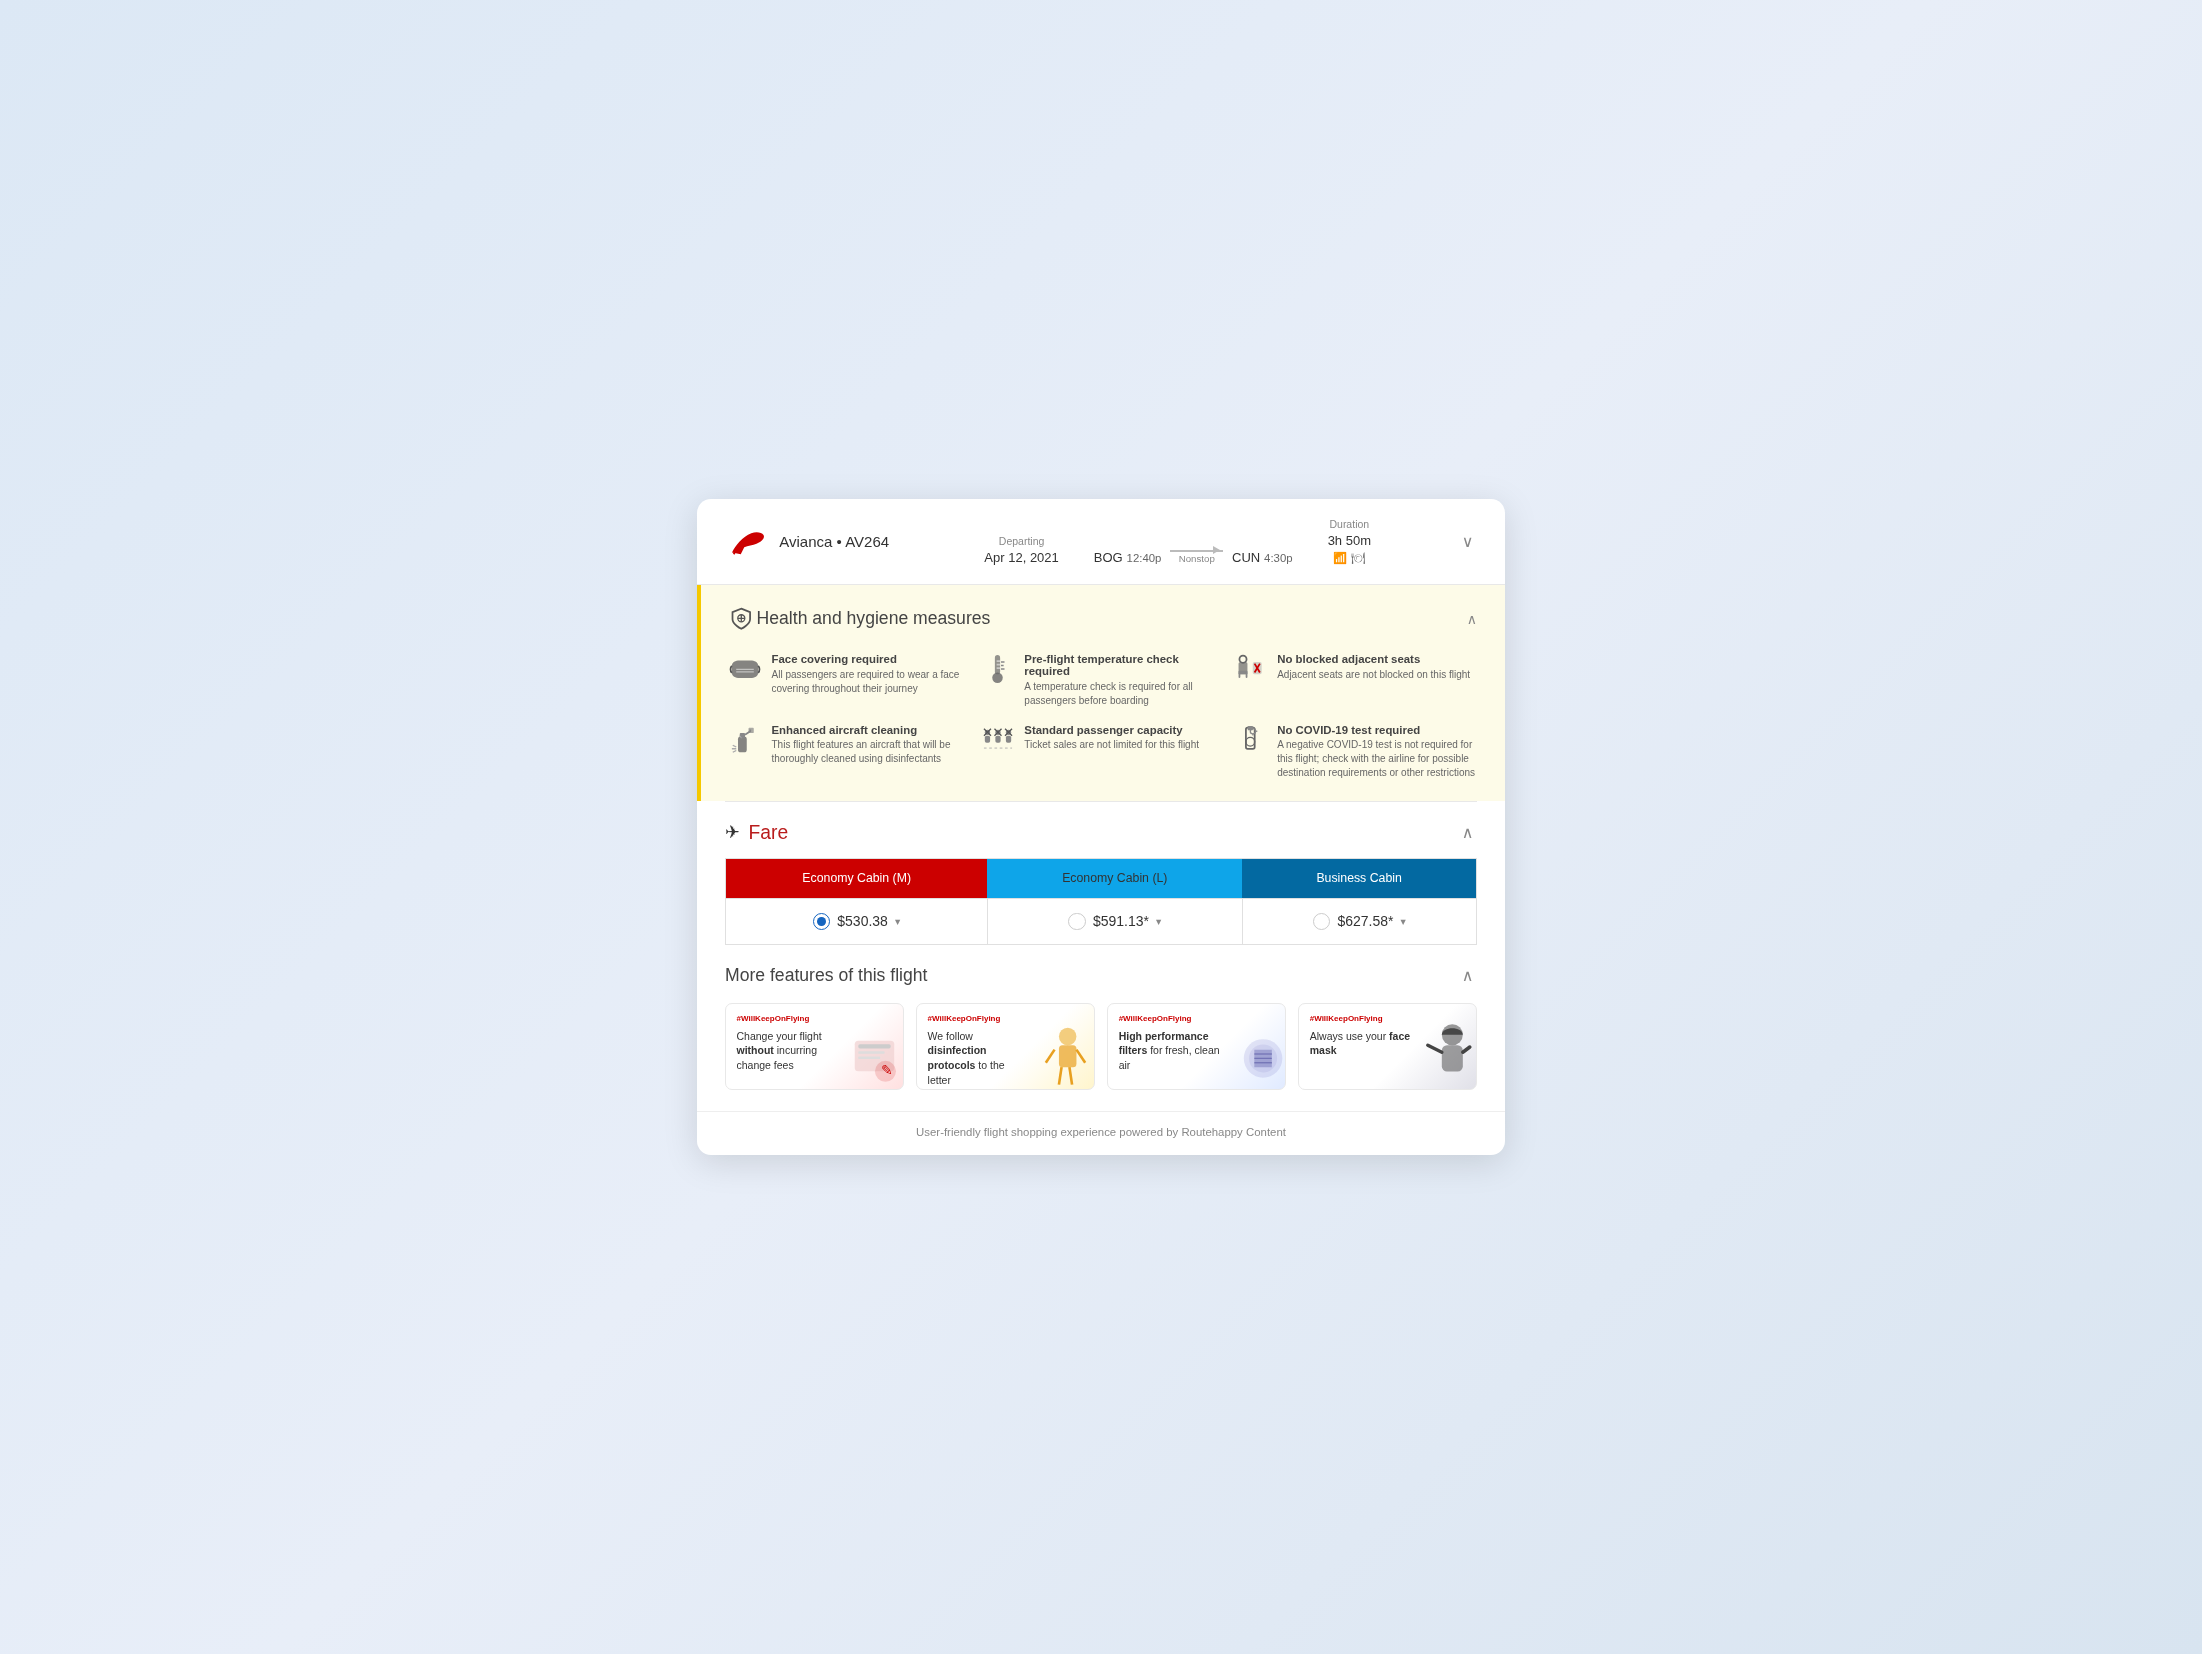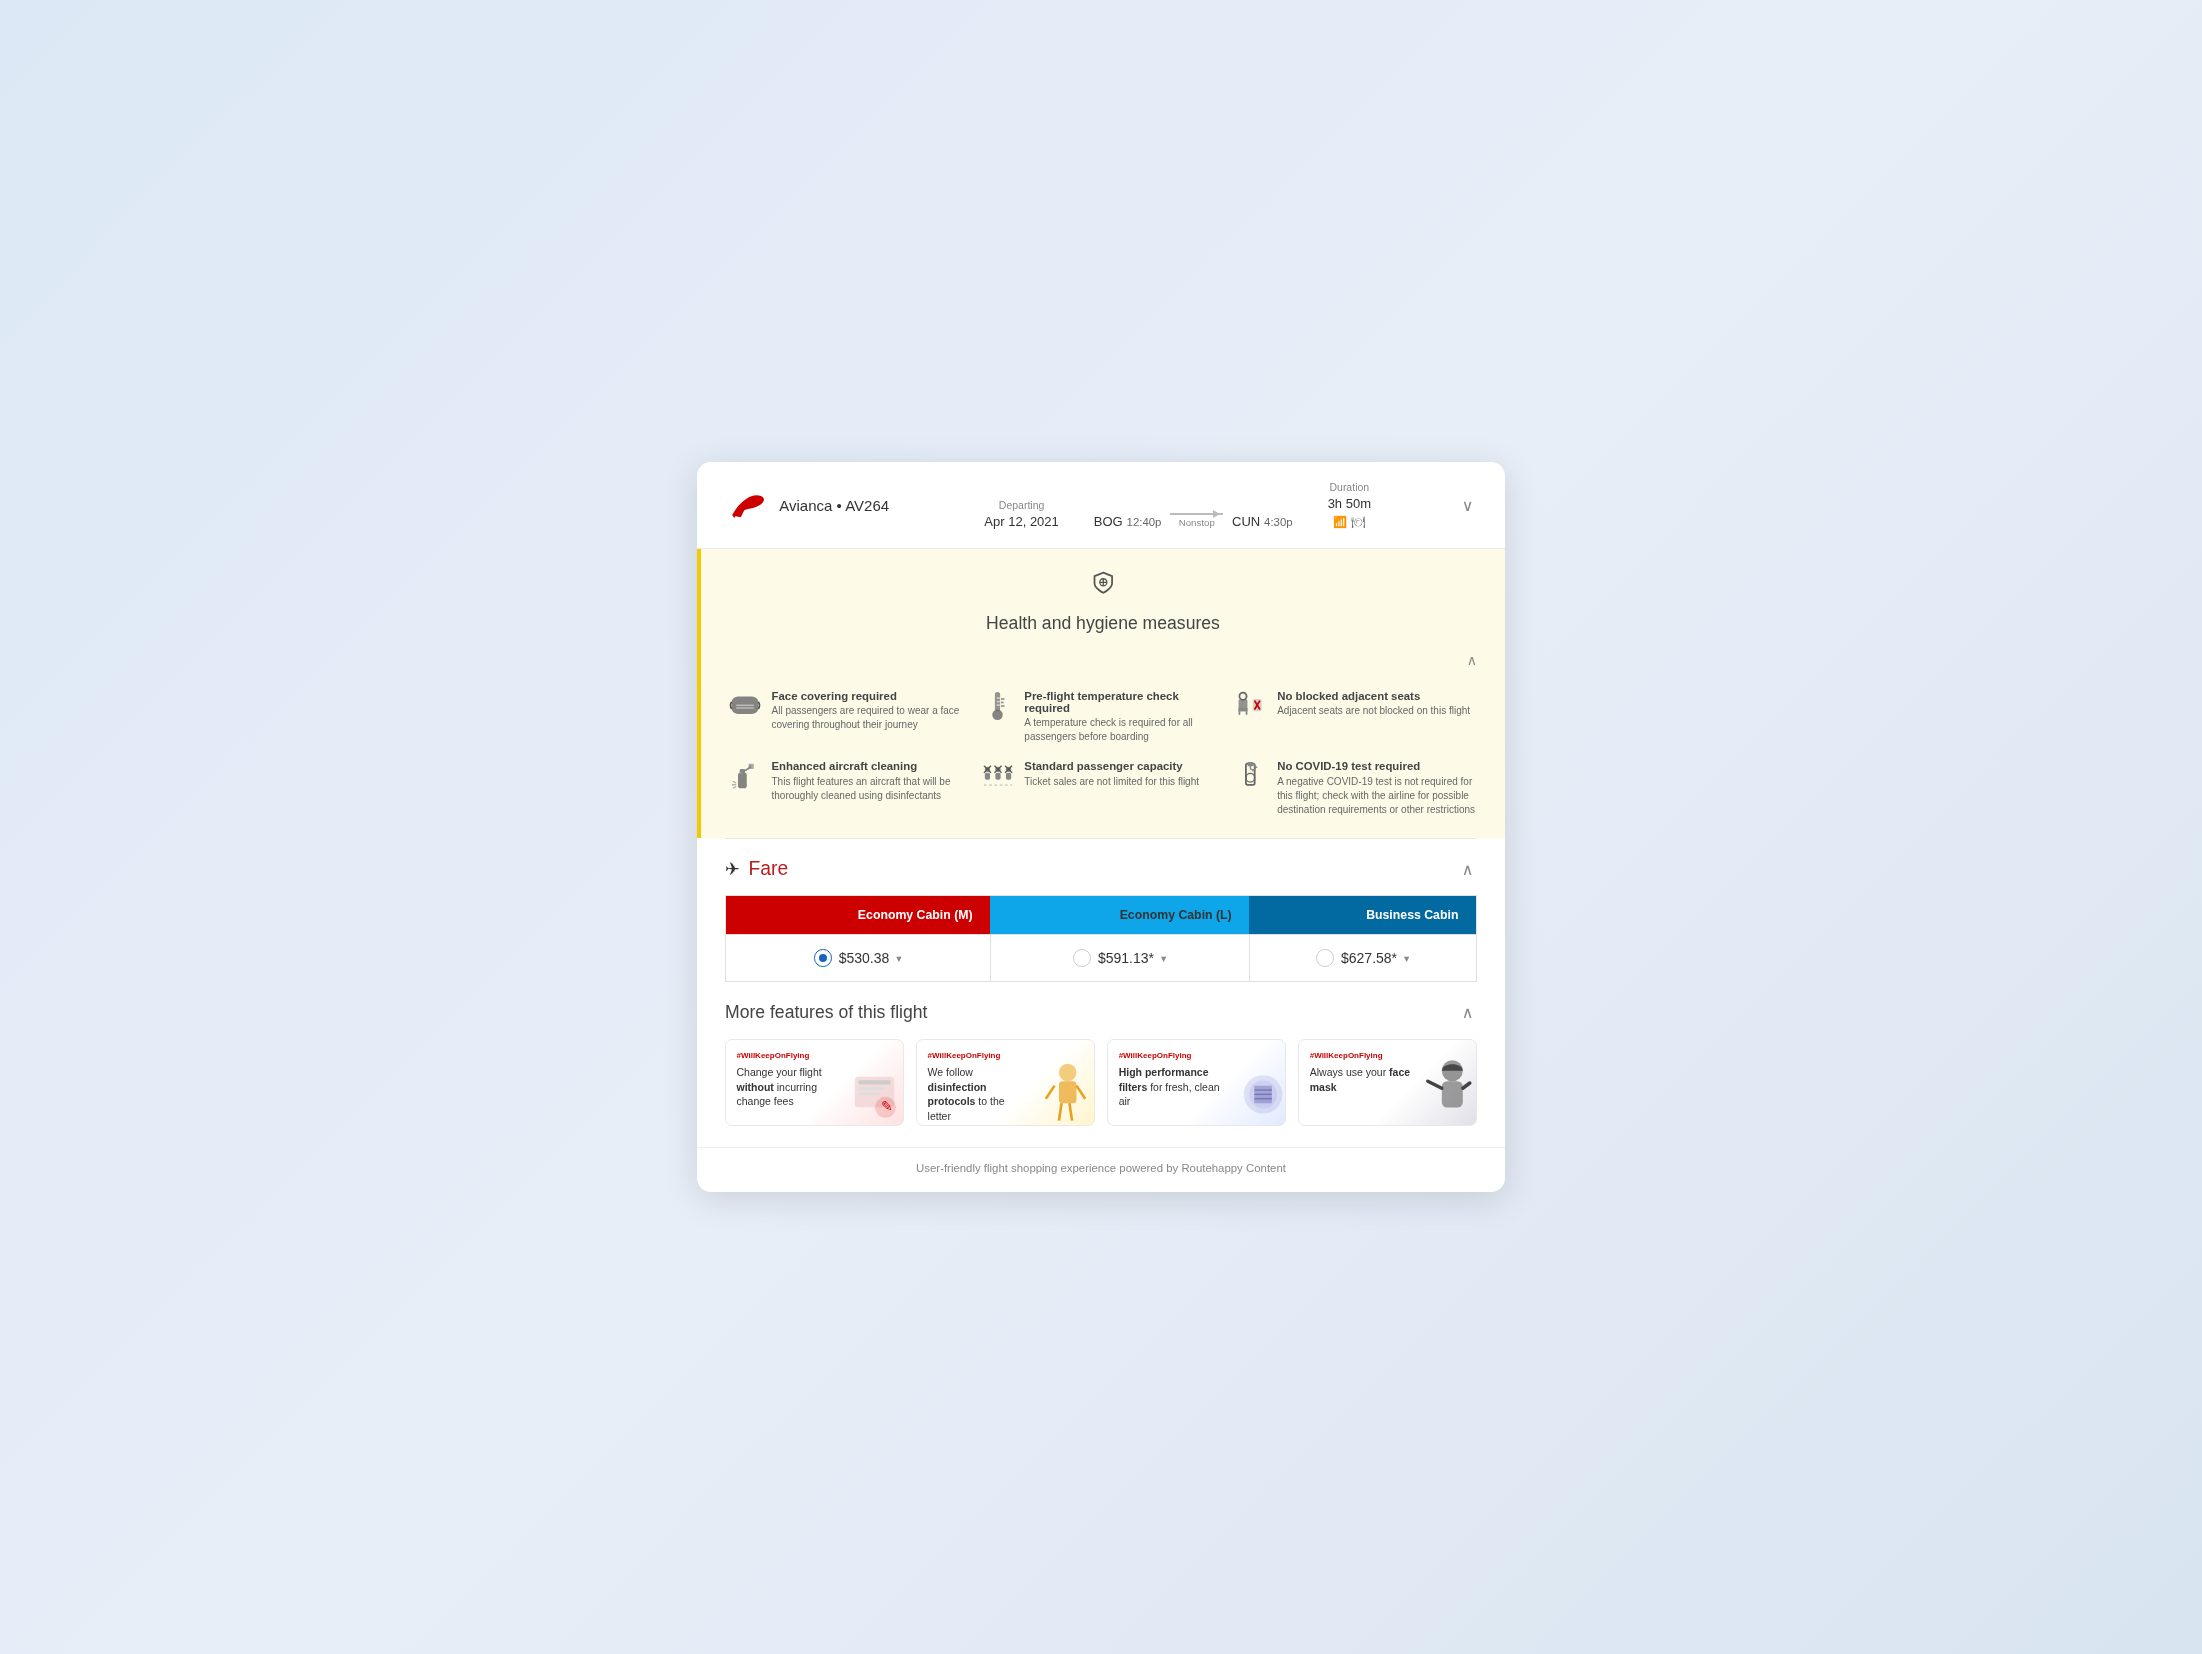--- a/index.html
+++ b/index.html
@@ -120,23 +120,22 @@
     
     .health-section {
       background: #fdfbe8;
       border-left: 4.4px solid #f5c800;
       margin: 0;
       padding: 21px 28px;
     }
     .section-header {
       display: flex;
       align-items: center;
-      gap: 18px;
+      gap: 3px;
       margin-bottom: 22px;
-      flex-direction: column;
     }
     .section-title {
       font-size: 17.6px;
       color: #444;
       font-weight: 500;
     }
     .health-grid {
       display: grid;
       grid-template-columns: 1fr 1fr 1fr;
       gap: 16px 10.5px;
@@ -201,23 +200,23 @@
       font-weight: 400;
     }
     .fare-table {
       width: 100%;
       border-collapse: collapse;
       border: 0.9px solid #e0e0e0;
     }
     .fare-table th {
       padding: 12.3px 17.6px;
       font-size: 12.3px;
-      font-weight: 700;
+      font-weight: 400;
       color: #fff;
-      text-align: right;
+      text-align: center;
     }
     .fare-table th.economy-m {
       background: #cc0000;
     }
     .fare-table th.economy-l {
       background: #0ea5e9;
       color: #333;
     }
     .fare-table th.business {
       background: #0369a1;

